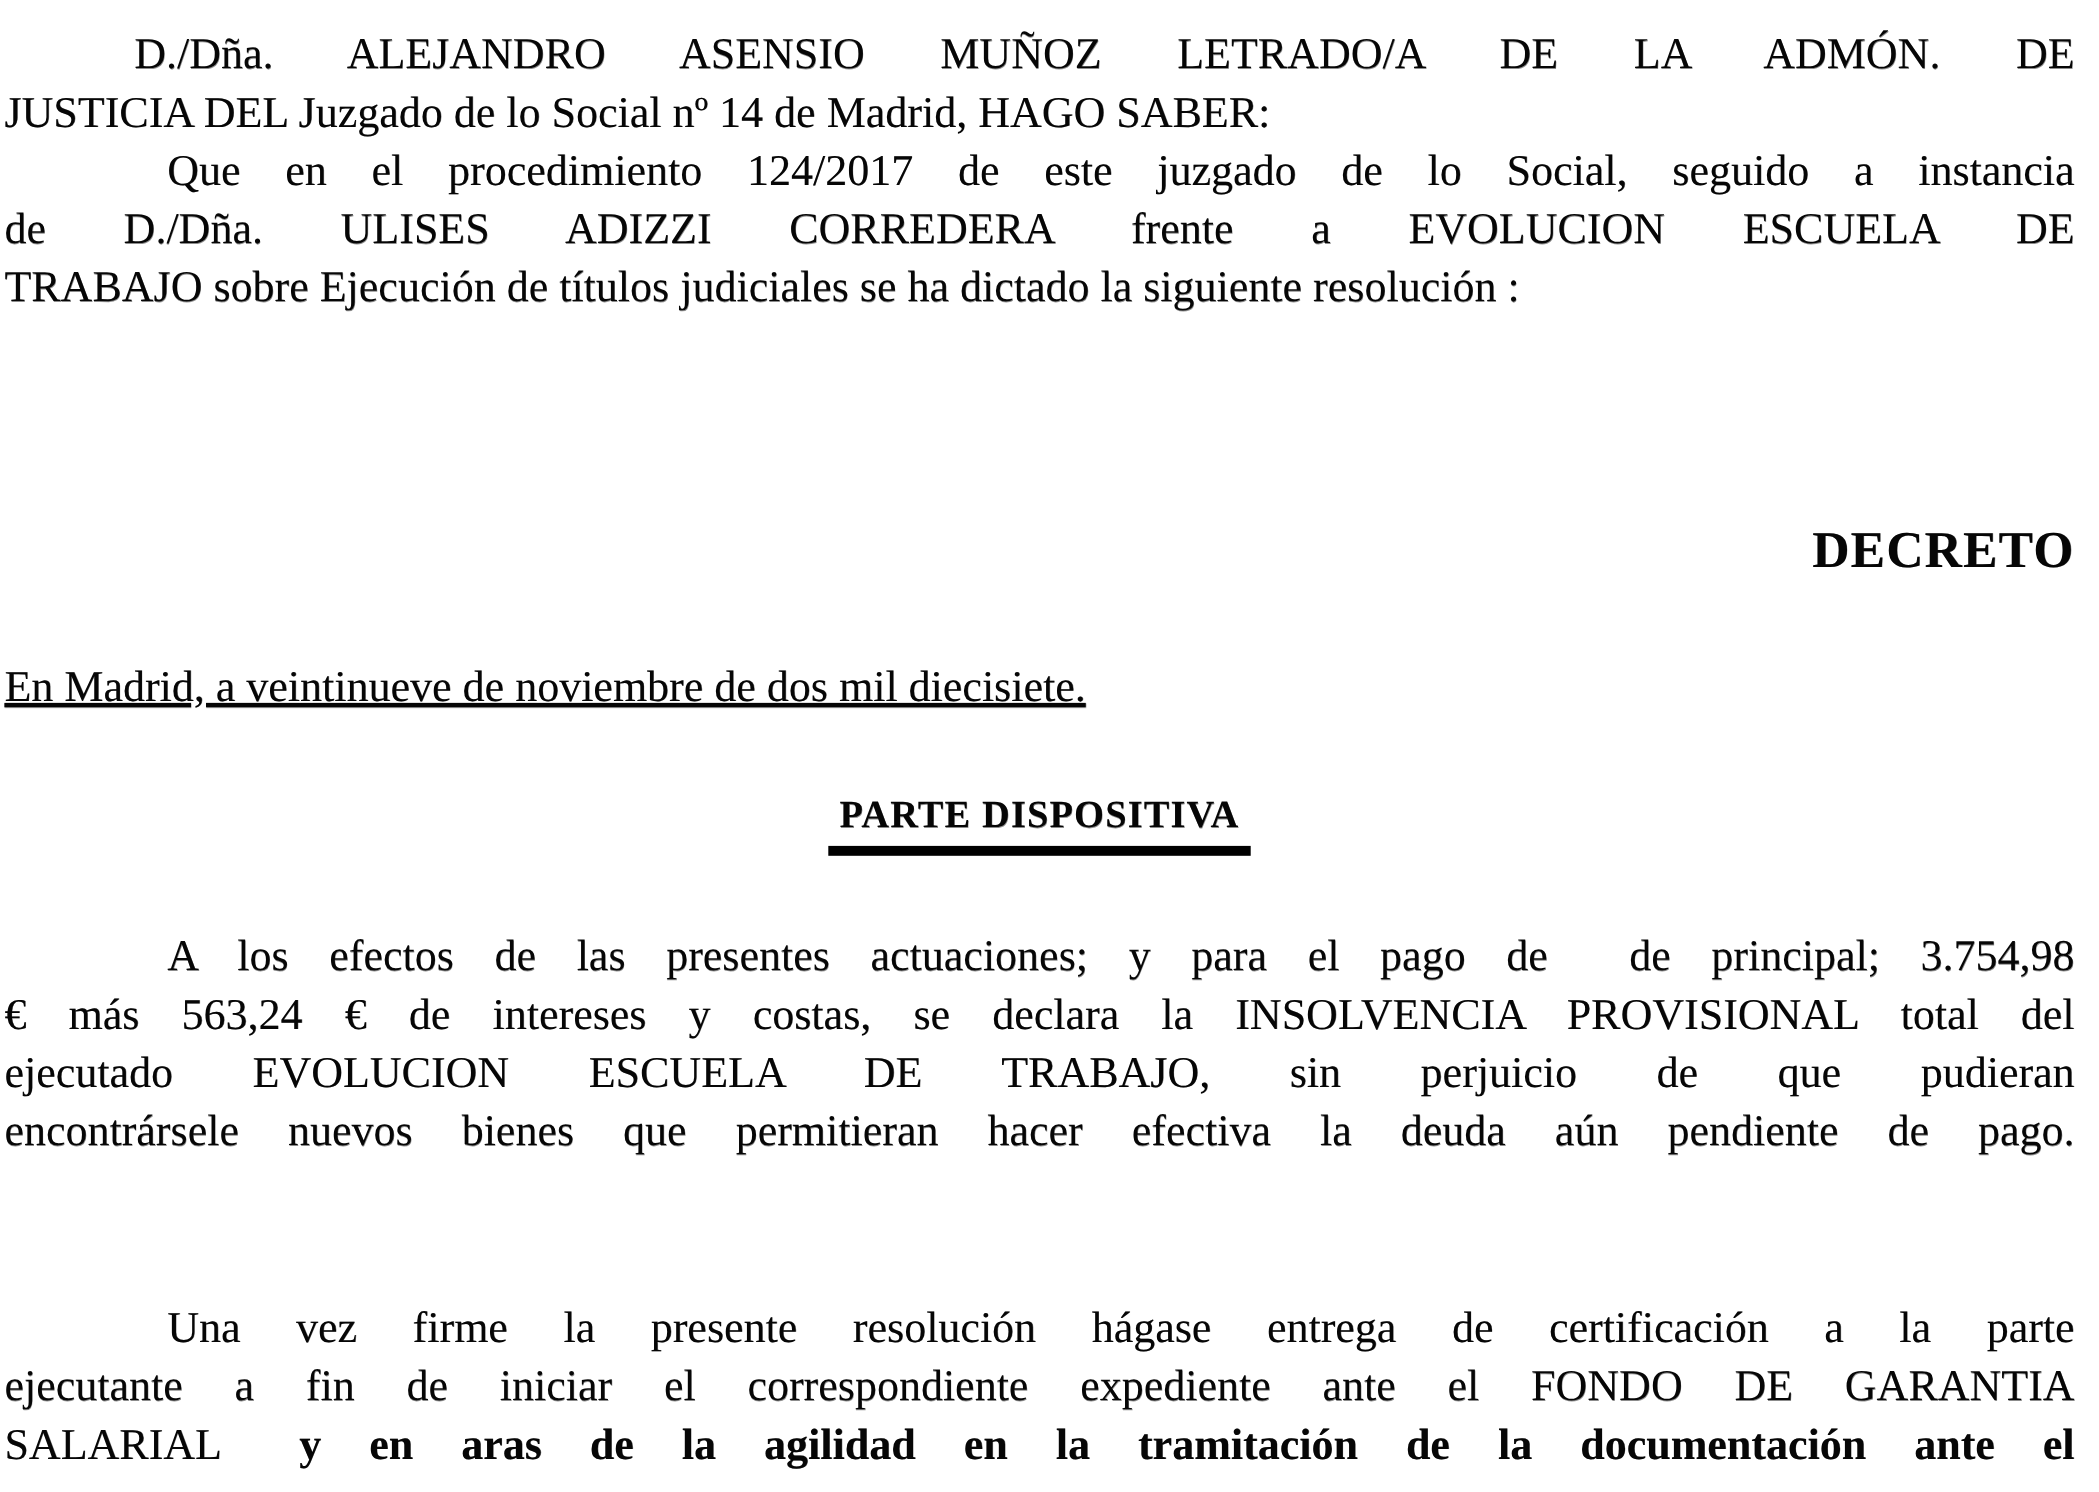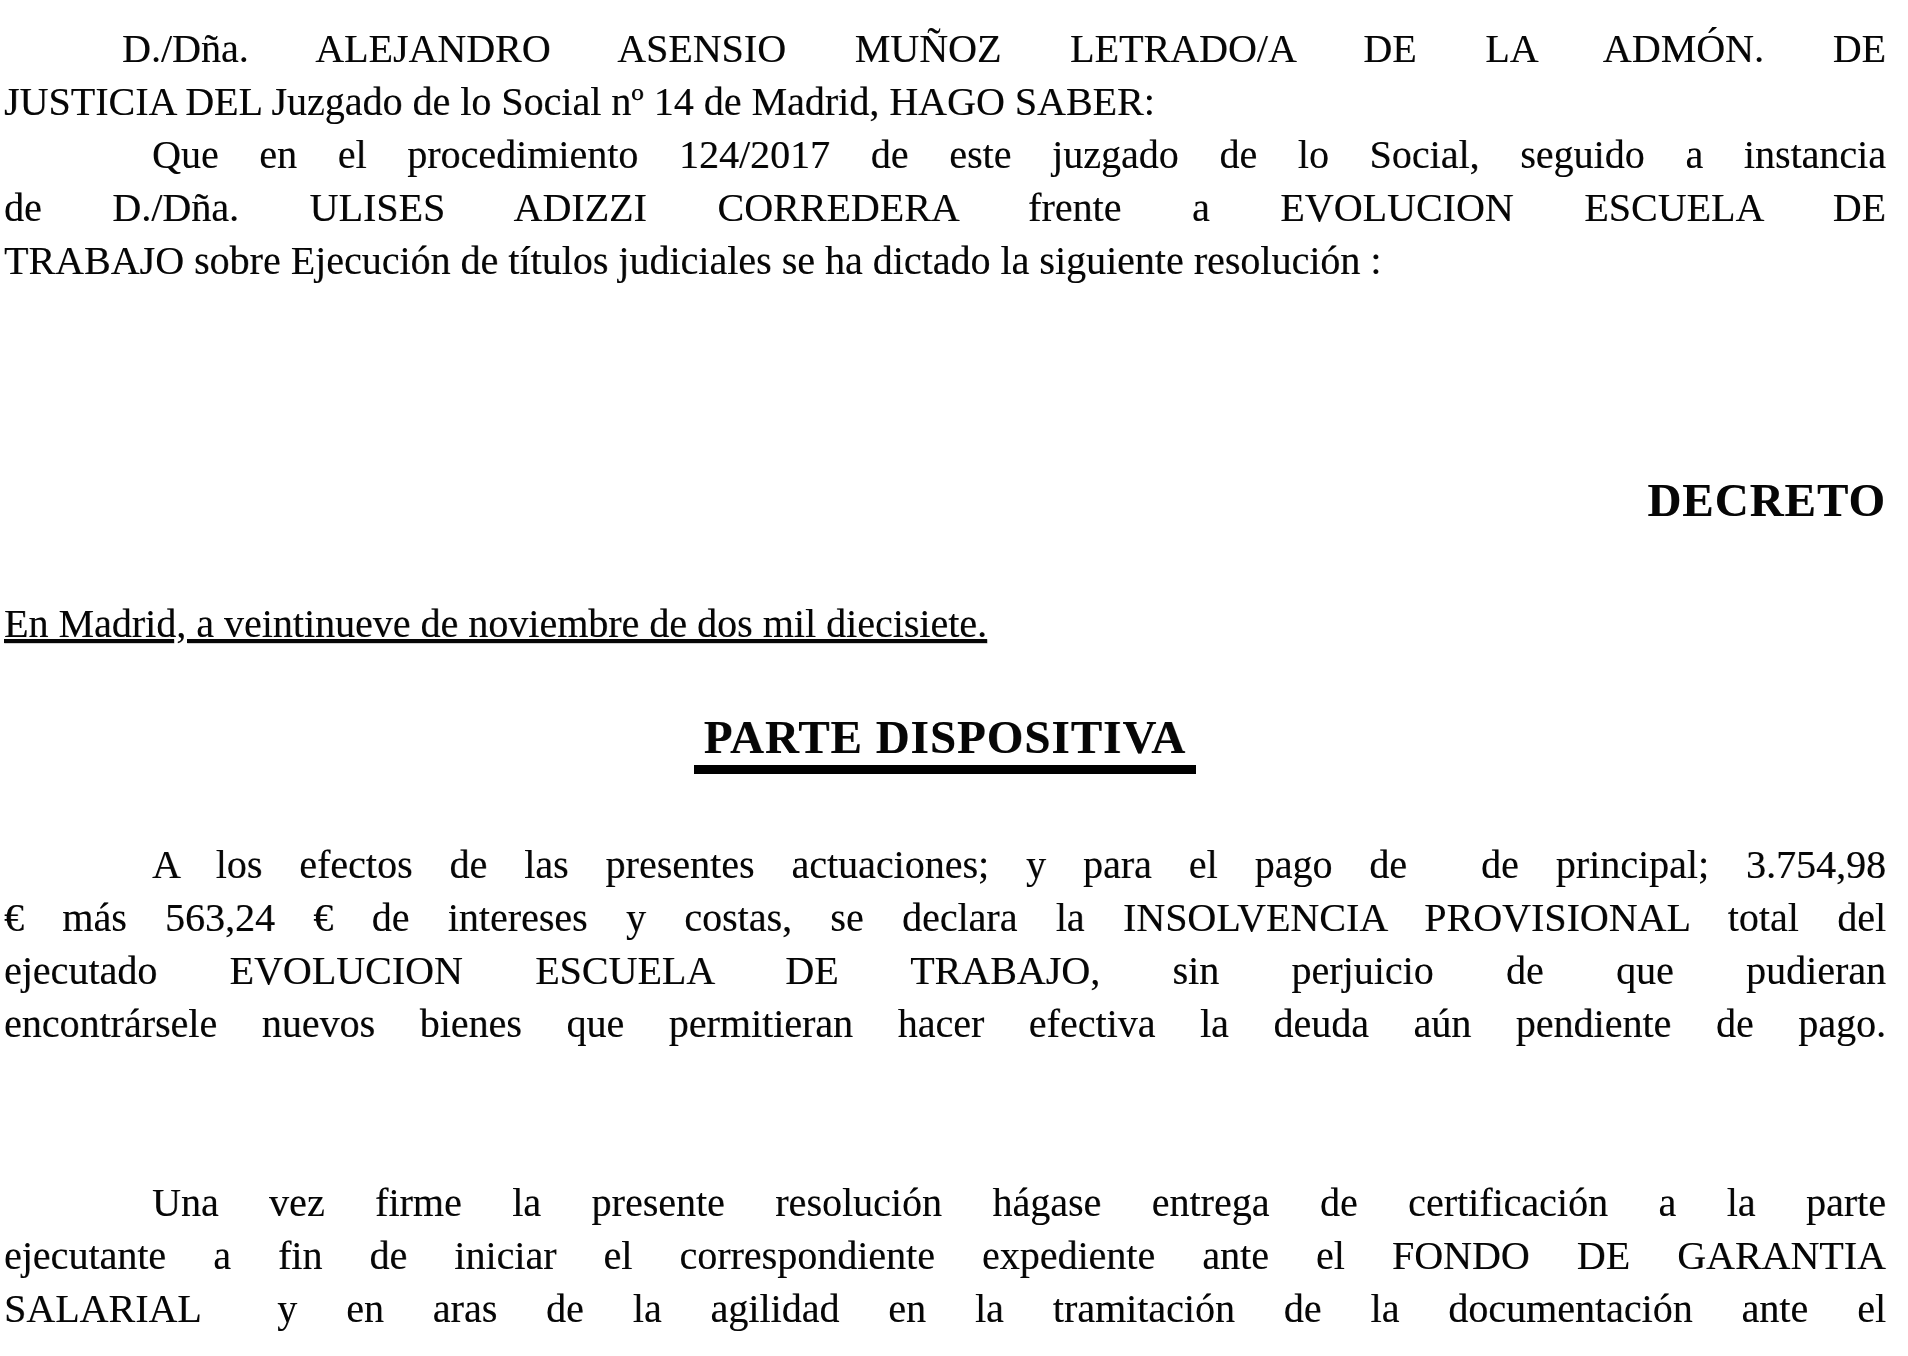--- a/index.html
+++ b/index.html
@@ -29,29 +29,29 @@
     font-weight: bold;
     font-size: 47px;
     line-height: 50px;
     letter-spacing: 1px;
   }
   .date-line { margin-top: 72px; text-decoration: underline; }
   .h-parte-wrap { margin-top: 62px; text-align: center; }
   .h-parte {
     display: inline-block;
     font-weight: bold;
-    font-size: 47px;
+    font-size: 35px;
     line-height: 50px;
     letter-spacing: 1px;
     border-bottom: 9px solid #000;
     padding: 0 10px 3px 10px;
   }
   .p-insolvency { margin-top: 64px; }
   .p-fogasa { margin-top: 126px; }
-  .bold { font-weight: normal; margin-left: 28px; }
+  .bold { font-weight: bold; margin-left: 28px; }
 </style>
 </head>
 <body>
 
 <div class="page">
   <div class="content">
 
     <p class="para">
       <span class="ln fj ind-a">D./Dña. ALEJANDRO ASENSIO MUÑOZ LETRADO/A DE LA ADMÓN. DE</span>
       <span class="ln">JUSTICIA DEL Juzgado de lo Social nº 14 de Madrid, HAGO SABER:</span>

